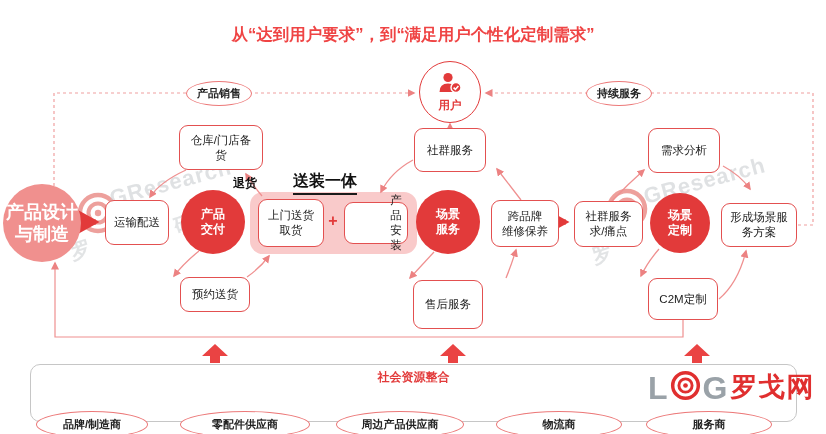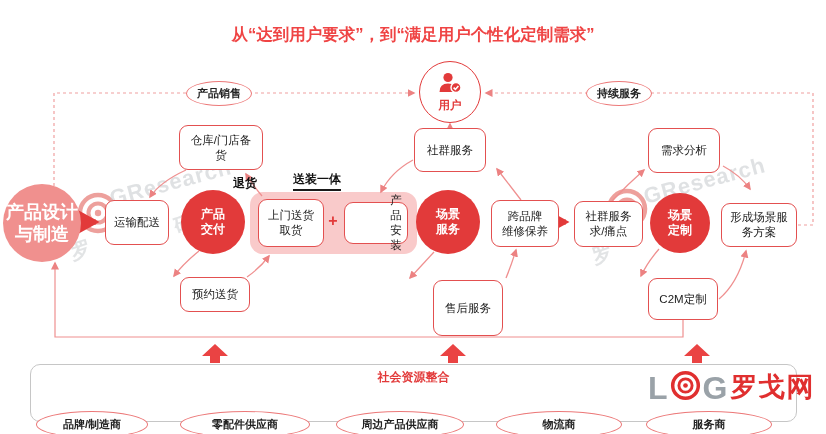--- a/index.html
+++ b/index.html
@@ -19,21 +19,21 @@
   .c-pink { background:#f0908e; font-size:18px; }
 
   .ellipse { position:absolute; background:#fff; border:1.2px solid #ec7979; border-radius:50%;
              display:flex; align-items:center; justify-content:center; font-size:11px; font-weight:bold;
              color:#222; z-index:4; }
 
   .bundle { position:absolute; left:250px; top:192px; width:167px; height:62px;
             background:#f9caca; border-radius:13px; z-index:2; }
   .plus { position:absolute; left:325px; top:212px; width:16px; text-align:center;
           color:#e23a3a; font-weight:bold; font-size:16px; z-index:4; }
-  .bundle-title { position:absolute; left:293px; top:171px; font-weight:bold; font-size:12px; color:#111;
+  .bundle-title { position:absolute; left:293px; top:171px; font-weight:bold; font-size:16px; color:#111;
                   border-bottom:2px solid #1a1a1a; padding-bottom:1px; z-index:4; }
   .return-label { position:absolute; left:233px; top:175px; font-weight:bold; font-size:12px; color:#111; z-index:4; }
 
   .user-circle { position:absolute; left:419px; top:61px; width:62px; height:62px; background:#fff;
                  border:1.6px solid #e23a3a; border-radius:50%; z-index:4;
                  display:flex; flex-direction:column; align-items:center; justify-content:center; }
   .user-label { color:#e23a3a; font-weight:bold; font-size:11.5px; margin-top:-1px; }
 
   .panel { position:absolute; left:30px; top:364px; width:767px; height:58px; background:#fff;
            border:1.5px solid #c6c6c6; border-radius:10px; z-index:2; }
@@ -163,21 +163,21 @@
 求/痛点</div>
   <div class="circle c-red" style="left:650px; top:193px; width:60px; height:60px;">场景
 定制</div>
   <div class="box" style="left:721px; top:203px; width:76px; height:44px;">形成场景服
 务方案</div>
 
   <div class="box" style="left:179px; top:125px; width:84px; height:45px;">仓库/门店备
 货</div>
   <div class="box" style="left:180px; top:277px; width:70px; height:35px;">预约送货</div>
   <div class="box" style="left:414px; top:128px; width:72px; height:44px;">社群服务</div>
-  <div class="box" style="left:433px; top:280px; width:70px; height:56px;font-family:Liberation Serif, serif;">售后服务</div>
+  <div class="box" style="left:413px; top:280px; width:70px; height:49px;font-family:Liberation Serif, serif;">售后服务</div>
   <div class="box" style="left:648px; top:128px; width:72px; height:45px;">需求分析</div>
   <div class="box" style="left:648px; top:278px; width:70px; height:42px;">C2M定制</div>
 
   <div class="sup" style="left:36px;  top:391px; width:112px; height:27px;">品牌/制造商</div>
   <div class="sup" style="left:180px; top:391px; width:130px; height:27px;">零配件供应商</div>
   <div class="sup" style="left:336px; top:391px; width:128px; height:27px;">周边产品供应商</div>
   <div class="sup" style="left:496px; top:391px; width:126px; height:27px;">物流商</div>
   <div class="sup" style="left:646px; top:391px; width:126px; height:27px;">服务商</div>
 
   <div class="logo">

